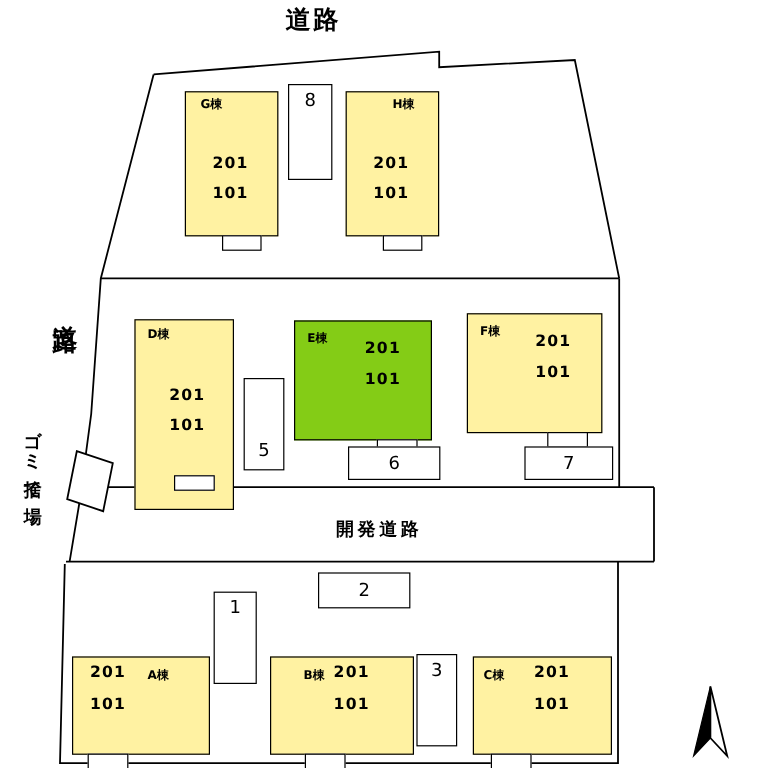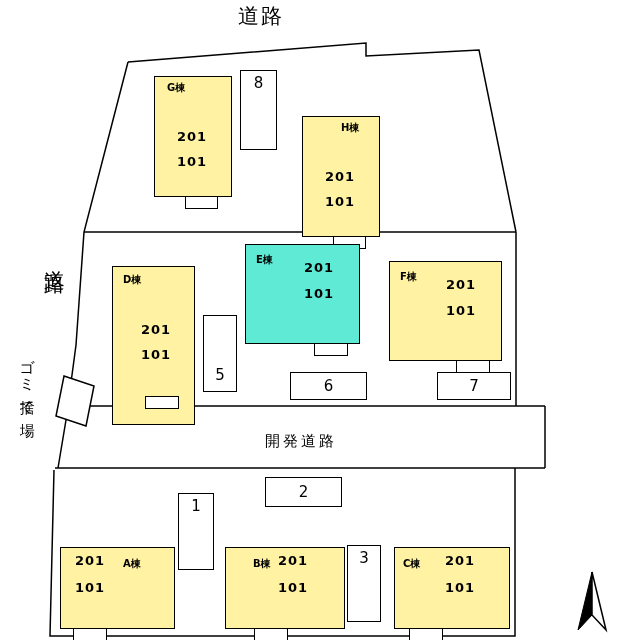--- a/index.html
+++ b/index.html
@@ -13,25 +13,25 @@
   .bname{font-size:10px;font-weight:bold;}
   .unit{font-size:13px;font-weight:bold;letter-spacing:1px;}
   .notch{position:absolute;background:#fff;border:1.5px solid #000;height:13px;box-sizing:border-box;}
   .park{
     position:absolute;background:#fff;border:1.5px solid #000;box-sizing:border-box;
     display:flex;justify-content:center;font-size:15px;line-height:1;
   }
   .num-top{align-items:flex-start;padding-top:5px;}
   .num-center{align-items:center;}
   .num-bottom{align-items:flex-end;padding-bottom:8px;}
-  .label{position:absolute;font-weight:normal;line-height:1.15;}
+  .label{position:absolute;font-weight:bold;line-height:1.15;}
   .road-top{left:238px;top:4px;font-size:21px;letter-spacing:2px;}
   .road-left{left:42px;top:254px;font-size:21px;}
   .garbage{left:18px;top:348px;font-size:15px;}
-  .dev-road{left:265px;top:433px;font-size:15px;letter-spacing:3px;}
+  .dev-road{left:280px;top:433px;font-size:15px;letter-spacing:3px;}
   .vert{writing-mode:vertical-rl;text-orientation:upright;letter-spacing:3px;}
 </style>
 </head>
 <body>
 
 <div class="canvas">
 
   <svg class="lines" width="640" height="640" viewBox="0 0 640 640">
 
     <polyline points="128,62 366,43 366,56 479,50 516,232" fill="none" stroke="#000" stroke-width="1.5"></polyline>
@@ -61,35 +61,35 @@
   <div class="label garbage vert">ゴミ捨て場</div>
   <div class="label dev-road">開発道路</div>
 
   <div class="bldg" style="left: 154px; top: 76px; width: 78px; height: 121px; background: rgb(255, 242, 162);">
     <div class="t bname" style="left:12px;top:6px;">G棟</div>
     <div class="t unit" style="left:22px;top:53px;">201</div>
     <div class="t unit" style="left:22px;top:78px;">101</div>
     <div class="notch" style="left:30px;top:119px;width:33px;"></div>
   </div>
 
-  <div class="bldg" style="left: 302px; top: 76px; width: 78px; height: 121px; background: rgb(255, 242, 162); margin-top: 40px;">
+  <div class="bldg" style="left: 288px; top: 76px; width: 78px; height: 121px; background: rgb(255, 242, 162);">
     <div class="t bname" style="left:38px;top:6px;">H棟</div>
     <div class="t unit" style="left:22px;top:53px;">201</div>
     <div class="t unit" style="left:22px;top:78px;">101</div>
     <div class="notch" style="left:30px;top:119px;width:33px;"></div>
   </div>
 
   <div class="bldg" style="left: 112px; top: 266px; width: 83px; height: 159px; background: rgb(255, 242, 162);">
     <div class="t bname" style="left:10px;top:8px;">D棟</div>
     <div class="t unit" style="left:28px;top:56px;">201</div>
     <div class="t unit" style="left:28px;top:81px;">101</div>
     <div class="notch" style="left:32px;top:129px;width:34px;"></div>
   </div>
 
-  <div class="bldg" style="left: 245px; top: 244px; width: 115px; height: 100px; background: #5eead4;">
+  <div class="bldg" style="left: 245px; top: 267px; width: 115px; height: 100px; background: #84cc16;">
     <div class="t bname" style="left:10px;top:10px;">E棟</div>
     <div class="t unit" style="left:58px;top:16px;">201</div>
     <div class="t unit" style="left:58px;top:42px;">101</div>
     <div class="notch" style="left:68px;top:98px;width:34px;"></div>
   </div>
 
   <div class="bldg" style="left: 389px; top: 261px; width: 113px; height: 100px; background: rgb(255, 242, 162);">
     <div class="t bname" style="left:10px;top:10px;">F棟</div>
     <div class="t unit" style="left:56px;top:16px;">201</div>
     <div class="t unit" style="left:56px;top:42px;">101</div>

